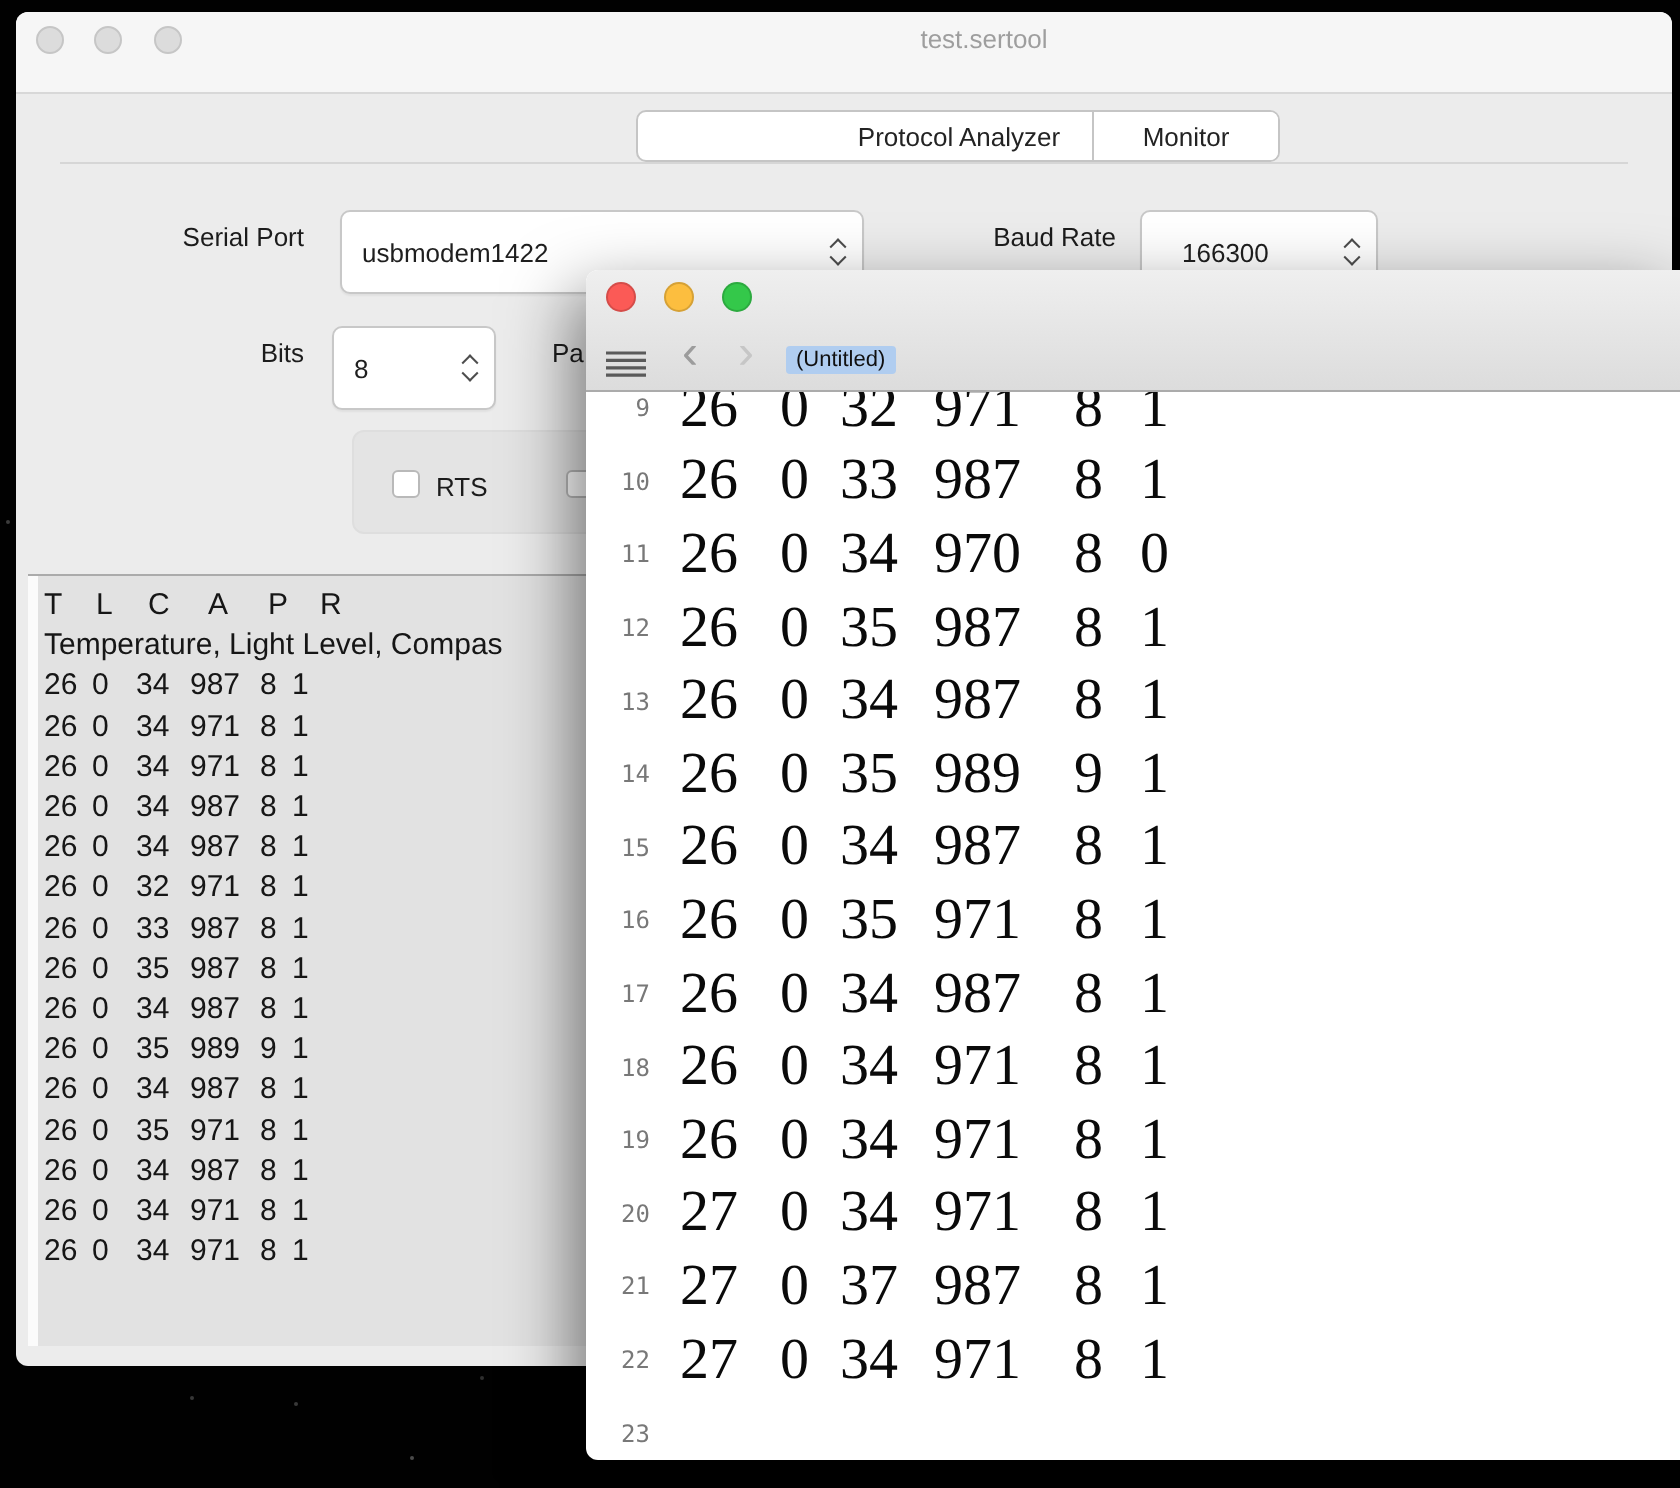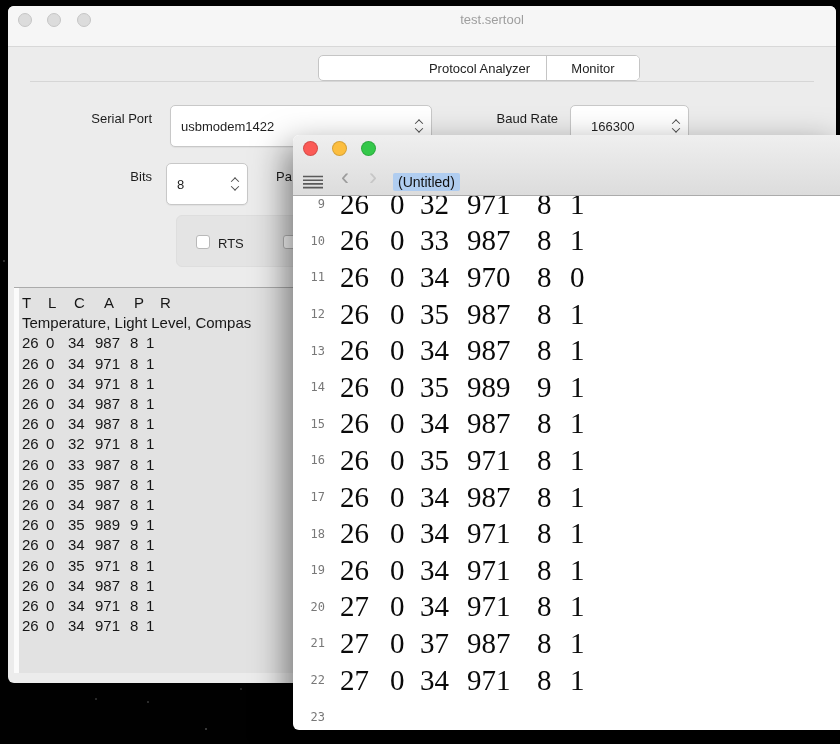--- a/index.html
+++ b/index.html
@@ -96,21 +96,21 @@
     border-bottom:1px solid #ababab; border-radius:6px 0 0 0;
   }
   .fw-tl { position:absolute; top:6px; width:15px; height:15px; border-radius:50%;
     border:0.5px solid rgba(0,0,0,0.15); }
   .fw-back, .fw-fwd {
     position:absolute; top:30px; font-size:24px; line-height:24px; font-weight:400;
   }
   .fw-back { left:48px; color:#9c9c9c; }
   .fw-fwd  { left:76px; color:#c6c6c6; }
   .fw-title {
-    position:absolute; left:100px; top:38px; font-size:14px; color:#101010;
+    position:absolute; left:100px; top:38px; font-size:11px; color:#101010;
     background:#b0cdf0; padding:1px 5px; border-radius:2px;
   }
   .fw-lines { position:absolute; left:0; top:51px; right:0; z-index:1; }
   .fw-row { display:flex; align-items:center; height:36.6px; }
   .fw-num {
     flex:none; width:32px; text-align:right; color:#787878;
     font-family:"DejaVu Sans Mono", monospace; font-size:12px;
   }
   .fw-cols {
     display:flex; margin-left:15px;

